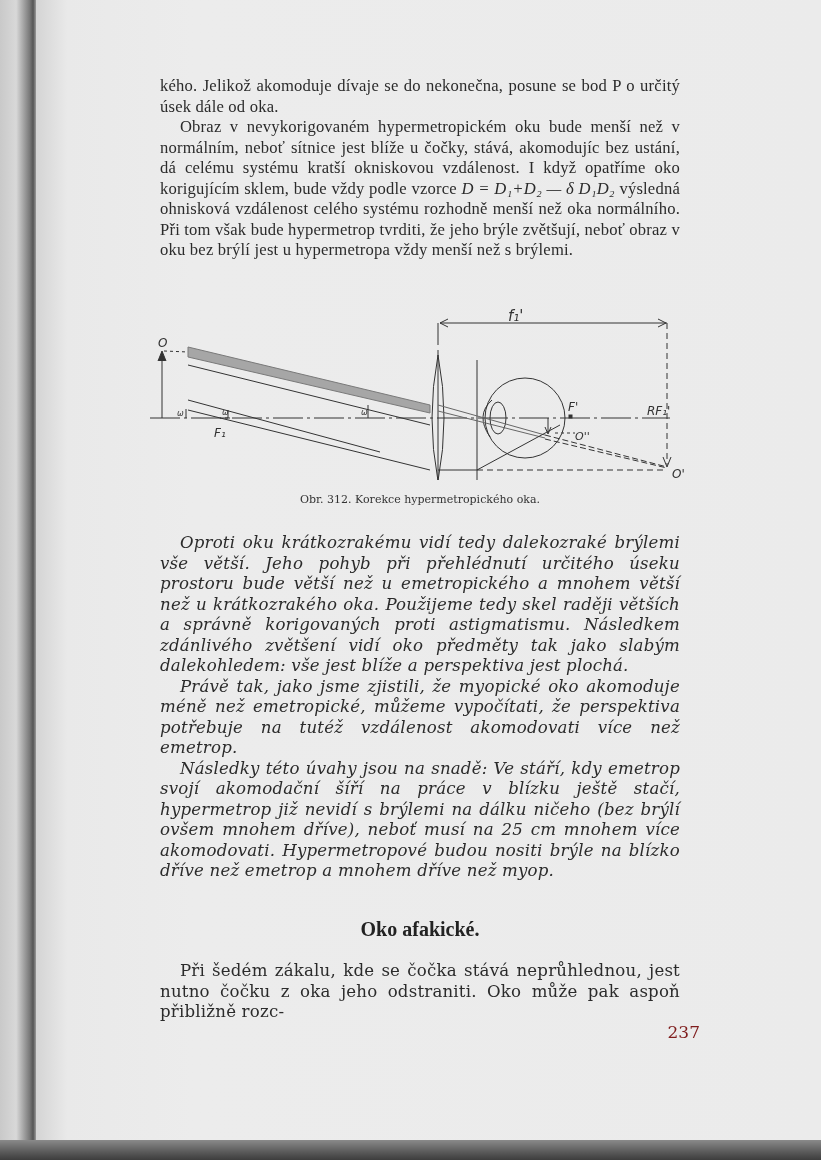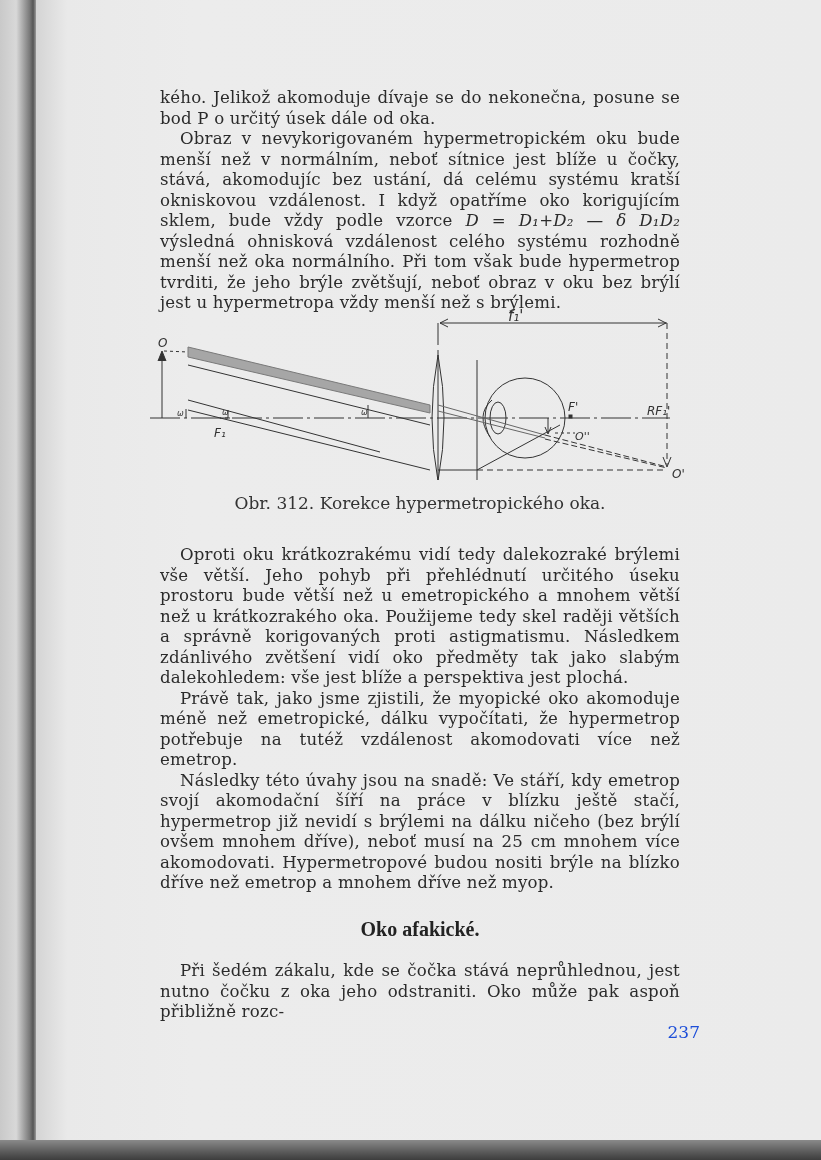--- a/index.html
+++ b/index.html
@@ -20,39 +20,39 @@
     position: absolute; left: 0; top: 1140px; width: 821px; height: 20px;
     background: linear-gradient(to bottom, #8a8a8a 0%, #5a5a5a 60%, #3d3d3d 100%);
   }
   .text-block {
     position: absolute; left: 160px; width: 520px;
     color: #2b2b2b; font-size: 16.6px; line-height: 20.5px;
     text-align: justify; letter-spacing: 0.2px;
   }
   .text-block p { margin: 0; }
   .text-block p.indent { text-indent: 1.2em; }
-  #block1 { top: 88px; }
-  #block2 { top: 545px; }
+  #block1 { top: 76px; font-family: Liberation Serif, serif; }
+  #block2 { top: 533px; font-style: italic; }
   #block3 { top: 961px; }
   .formula i { font-style: italic; margin-top: 48px; }
   .figure {
     position: absolute; left: 150px; top: 305px; width: 540px; height: 175px;
   }
   .caption {
     position: absolute; left: 160px; width: 520px; top: 493px;
-    text-align: center; font-size: 17px; color: #333;
+    text-align: center; font-size: 11px; color: #333;
   }
   .section-title {
     position: absolute; left: 160px; width: 520px; top: 918px;
     text-align: center; font-family: Liberation Serif, serif;
     font-weight: bold; font-size: 20px; color: #222;
   }
   .page-number {
     position: absolute; left: 660px; top: 1022px; width: 40px;
-    text-align: right; font-size: 17px; color: #1d4ed8;
+    text-align: right; font-size: 17px; color: #7f1d1d;
   }
 </style>
 </head>
 <body>
 
 <div class="binding-left"></div>
 
 <div class="page"></div>
 
 <div class="text-block" id="block1">
@@ -126,21 +126,21 @@
       <text x="425" y="135" font-size="11">O''</text>
       <text x="522" y="173" font-size="12">O'</text>
     </g>
   </svg>
 </div>
 
 <div class="caption">Obr. 312. Korekce hypermetropického oka.</div>
 
 <div class="text-block" id="block2">
   <p class="indent">Oproti oku krátkozrakému vidí tedy dalekozraké brýlemi vše větší. Jeho pohyb při přehlédnutí určitého úseku prostoru bude větší než u emetropického a mnohem větší než u krátkozrakého oka. Použijeme tedy skel raději větších a správně korigovaných proti astigmatismu. Následkem zdánlivého zvětšení vidí oko předměty tak jako slabým dalekohledem: vše jest blíže a perspektiva jest plochá.</p>
-  <p class="indent">Právě tak, jako jsme zjistili, že myopické oko akomoduje méně než emetropické, dálku vypočítati, že hypermetrop potřebuje na tutéž vzdálenost akomodovati více než emetrop.</p>
+  <p class="indent">Právě tak, jako jsme zjistili, že myopické oko akomoduje méně než emetropické, můžeme vypočítati, že perspektiva potřebuje na tutéž vzdálenost akomodovati více než emetrop.</p>
   <p class="indent">Následky této úvahy jsou na snadě: Ve stáří, kdy emetrop svojí akomodační šíří na práce v blízku ještě stačí, hypermetrop již nevidí s brýlemi na dálku ničeho (bez brýlí ovšem mnohem dříve), neboť musí na 25 cm mnohem více akomodovati. Hypermetropové budou nositi brýle na blízko dříve než emetrop a mnohem dříve než myop.</p>
 </div>
 
 <div class="section-title">Oko afakické.</div>
 
 <div class="text-block" id="block3">
   <p class="indent">Při šedém zákalu, kde se čočka stává neprůhlednou, jest nutno čočku z oka jeho odstraniti. Oko může pak aspoň přibližně rozc-</p>
 </div>
 
 <div class="page-number">237</div>

